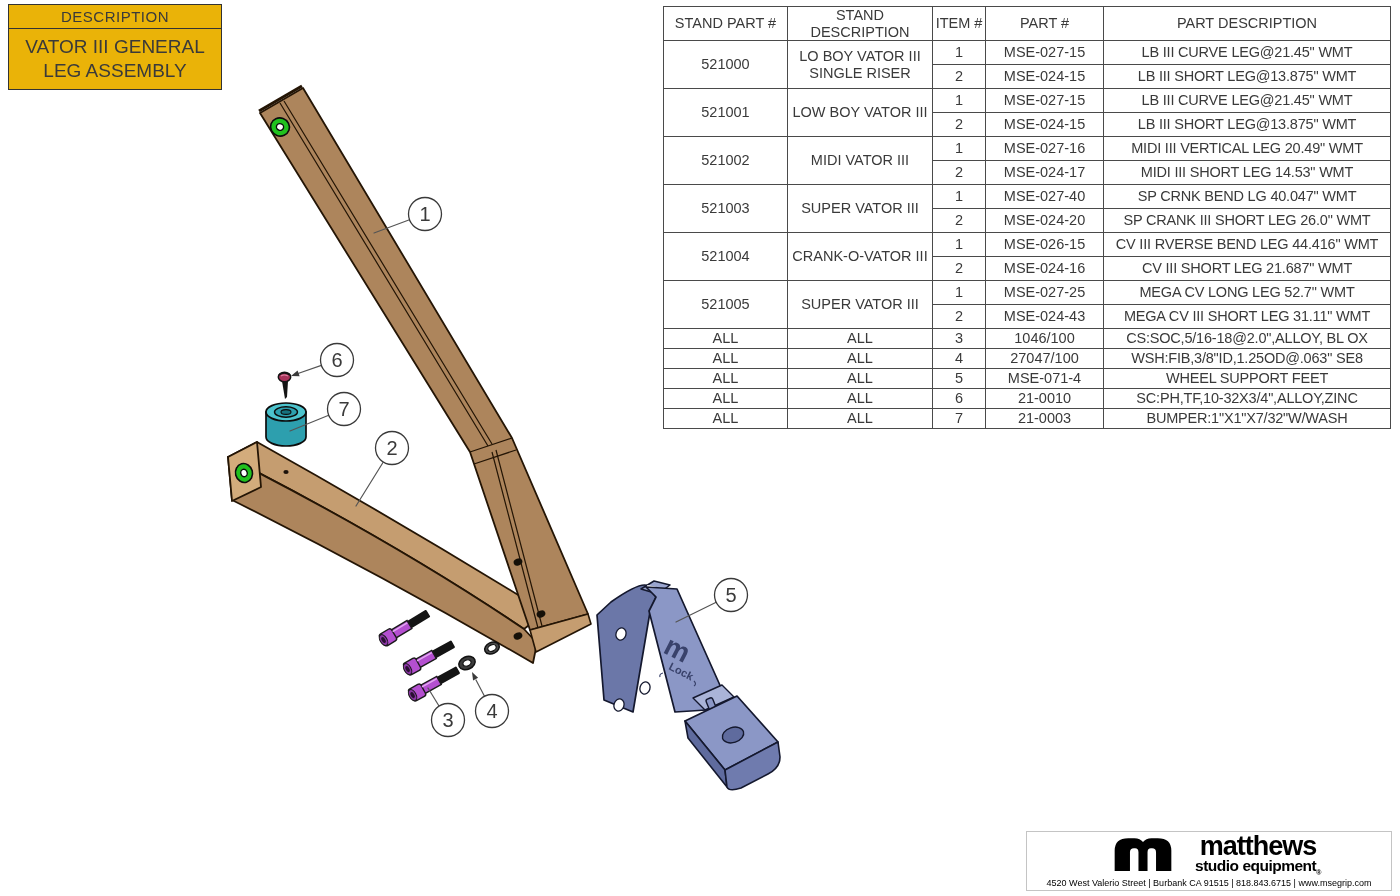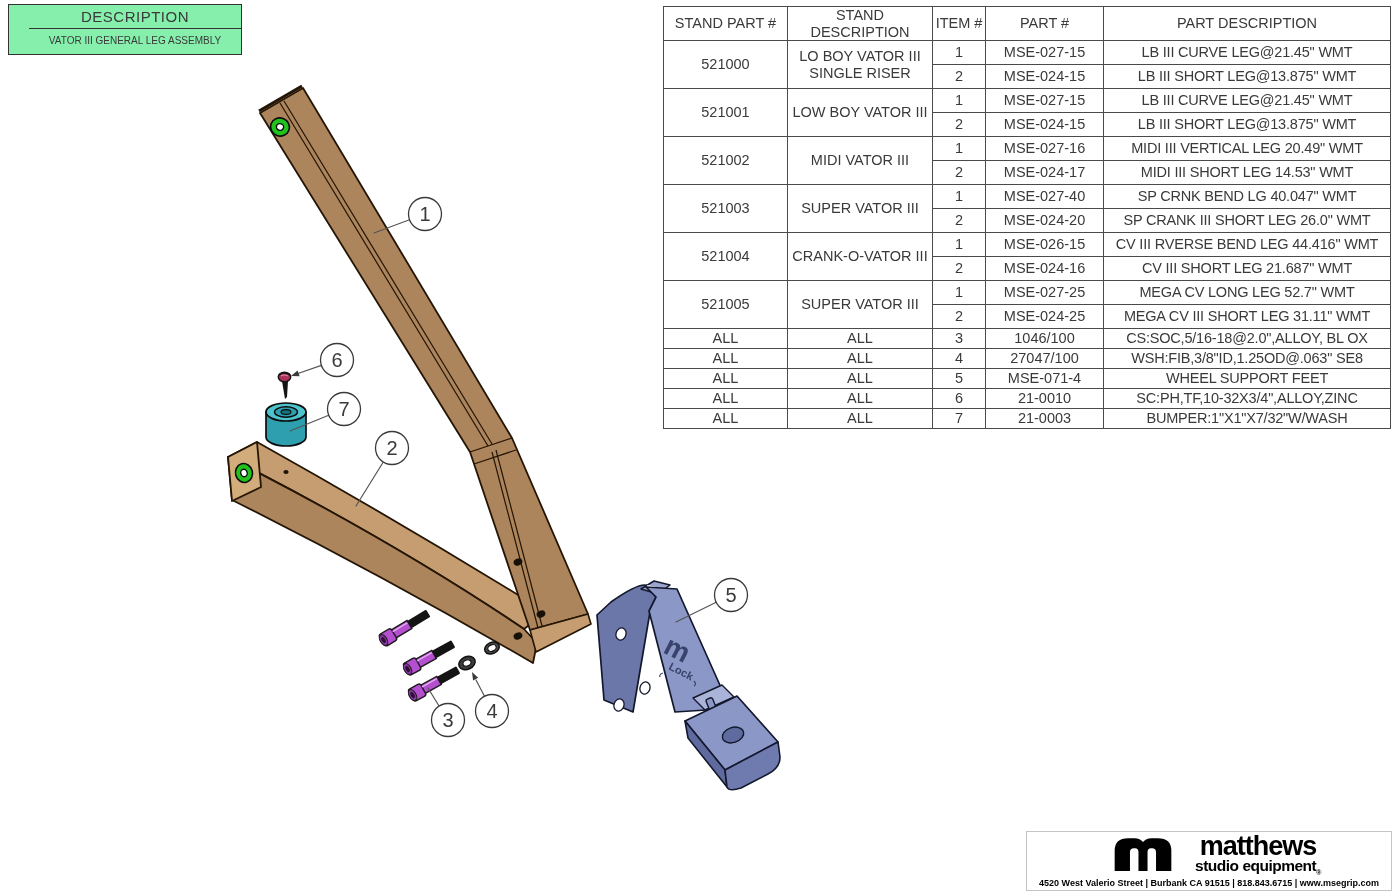--- a/index.html
+++ b/index.html
@@ -3,28 +3,28 @@
 <meta charset="utf-8">
 <style>
   html,body{margin:0;padding:0;}
   body{
     width:1400px;height:896px;position:relative;background:#fff;
     font-family:"Liberation Sans", sans-serif;color:#333;overflow:hidden;
   }
   
   .desc-box{
     position:absolute;left:8px;top:4px;width:212px;border:1.5px solid #333;
-    background:#86efac;text-align:center;padding-left:20px;
+    background:#eab308;text-align:center;
   }
   .desc-box .hdr{
     border-bottom:1.5px solid #333;font-size:15px;letter-spacing:.5px;
     padding:3px 0;color:#3a3a3a;
   }
   .desc-box .val{
-    font-size:10px;padding:6px 8px;line-height:1.25;color:#3a3a3a;
+    font-size:19px;padding:6px 8px;line-height:1.25;color:#3a3a3a;
   }
   
   table.parts{
     position:absolute;left:663px;top:6px;width:727px;
     border-collapse:collapse;table-layout:fixed;background:#fff;
     border:1.5px solid #4a4a4a;
   }
   table.parts col.c0{width:124px}
   table.parts col.c1{width:145px}
   table.parts col.c2{width:53px}
@@ -47,21 +47,21 @@
     position:absolute;left:1026px;top:831px;width:364px;height:58px;
     border:1px solid #c4c4c4;background:#fff;
   }
   .logo-row{display:flex;justify-content:center;align-items:flex-start;margin-top:3px;}
   .logo-m{width:92px;height:34px;margin-right:6px;margin-top:2px;}
   .logo-texts{text-align:center;}
   .logo-brand{font-size:27px;font-weight:700;letter-spacing:-1px;line-height:.85;color:#000;}
   .logo-sub{font-size:15.5px;font-weight:700;letter-spacing:-0.5px;color:#000;line-height:1;}
   .logo-reg{font-size:7px;vertical-align:sub;}
   .logo-addr{
-    text-align:center;font-size:9px;font-weight:700;color:#000;margin-top:2px;
+    text-align:center;font-size:9px;font-weight:400;color:#000;margin-top:2px;
     letter-spacing:0;
   }
 </style>
 </head>
 <body>
 
 <svg class="diagram" width="1400" height="896" viewBox="0 0 1400 896" xmlns="http://www.w3.org/2000/svg">
 
   <g>
     <path d="M228,457 L257,442 Q400,522 546,612 L524,629 Q395,542 228,457 Z" fill="#c59d70" stroke="#241505" stroke-width="1.8" stroke-linejoin="round"></path>
@@ -289,21 +289,21 @@
     </tr>
     <tr class="item-row">
       <td rowspan="2">521005</td>
       <td rowspan="2">SUPER VATOR III</td>
       <td>1</td>
       <td>MSE-027-25</td>
       <td class="nowrap">MEGA CV LONG LEG 52.7" WMT</td>
     </tr>
     <tr class="item-row">
       <td>2</td>
-      <td>MSE-024-25</td>
+      <td>MSE-024-43</td>
       <td class="nowrap">MEGA CV III SHORT LEG 31.11" WMT</td>
     </tr>
     <tr class="all-row">
       <td>ALL</td>
       <td>ALL</td>
       <td>3</td>
       <td>1046/100</td>
       <td class="nowrap">CS:SOC,5/16-18@2.0",ALLOY, BL OX</td>
     </tr>
     <tr class="all-row">

